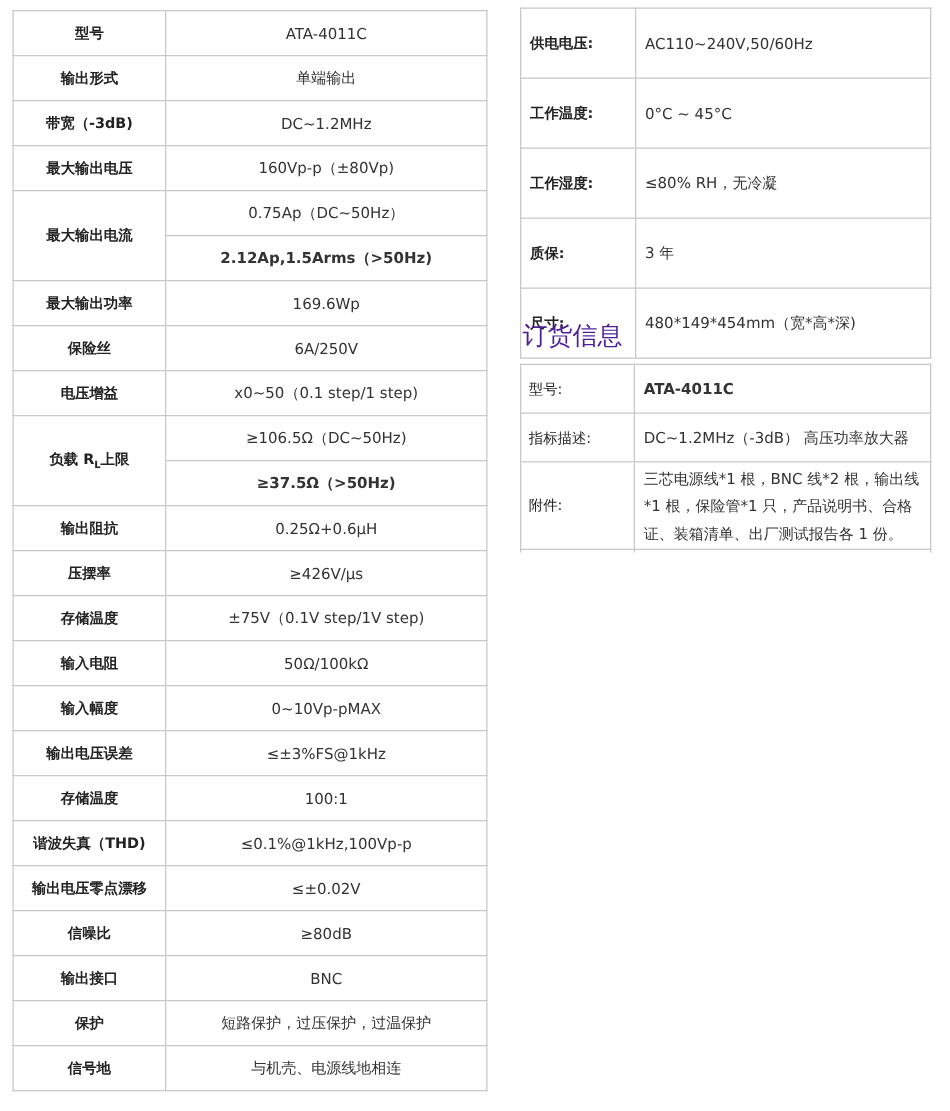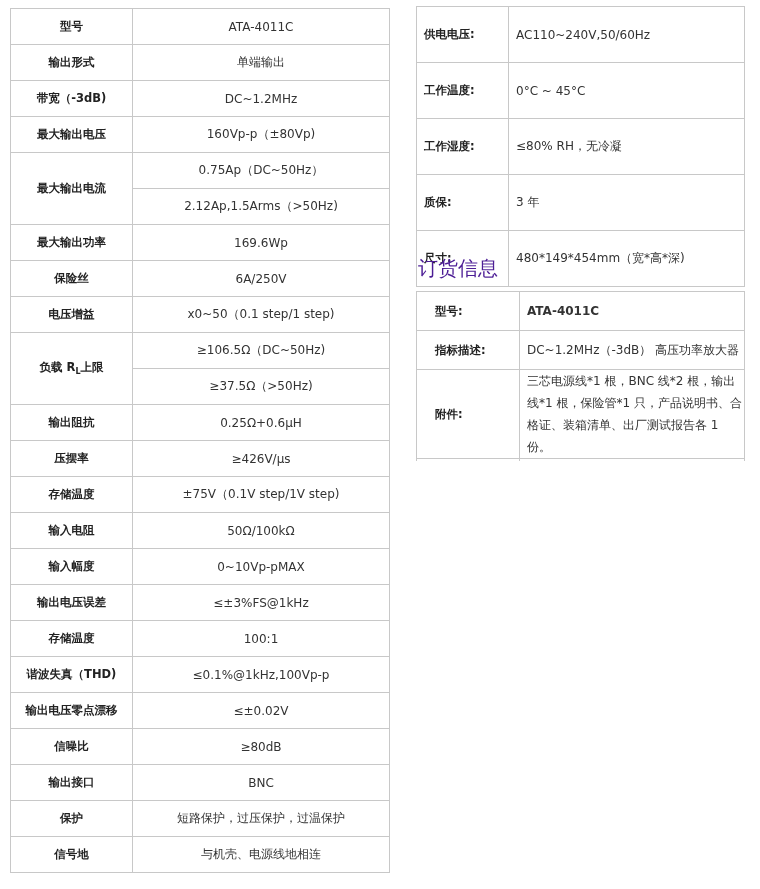--- a/index.html
+++ b/index.html
@@ -4,28 +4,28 @@
 <style>
   html, body { margin:0; padding:0; background:#ffffff; }
   body { width:760px; height:889px; position:relative; overflow:hidden;
          font-family:"DejaVu Sans","Liberation Sans",sans-serif; color:#333; }
   table { border-collapse:collapse; position:absolute; table-layout:fixed; }
   td { border:1px solid #c8c8c8; font-size:12px; padding:0; }
   #spec-table { left:10px; top:8px; width:380px; }
   #spec-table td.lbl { width:121px; text-align:center; font-weight:bold; color:#222; font-size:11.5px; }
   #spec-table td.val { text-align:center; color:#333; }
   #spec-table tr { height:36px; }
-  #spec-table tr.sub { height:36px; }
+  #spec-table tr.sub { height:36px;font-weight:bold; }
   #env-table { left:416px; top:6px; width:329px; }
   #env-table td.lbl { width:84px; font-weight:bold; padding-left:7px; color:#222; font-size:11.5px; }
   #env-table td.val { padding-left:7px; }
   #env-table tr { height:56px; }
   #order-title { position:absolute; left:418px; top:255px; font-size:20px; color:#4c1d95; font-weight:normal; }
   #order-table { left:416px; top:291px; width:329px; }
-  #order-table td.lbl { width:84px; font-weight:bold; padding-left:18px; color:#222; font-size:11.5px; }
+  #order-table td.lbl { width:84px; font-weight:normal; padding-left:6px; color:#222; font-size:11.5px; }
   #order-table td.val { padding-left:7px; line-height:22px; }
   #order-table tr.r { height:39px; }
   #order-table tr.tall { height:70px; }
   #order-table tr.stub td { border-bottom:none; height:2px; }
   .bold { font-weight:bold; }
   sub { font-size:8px; }
 </style>
 </head>
 <body>
 

